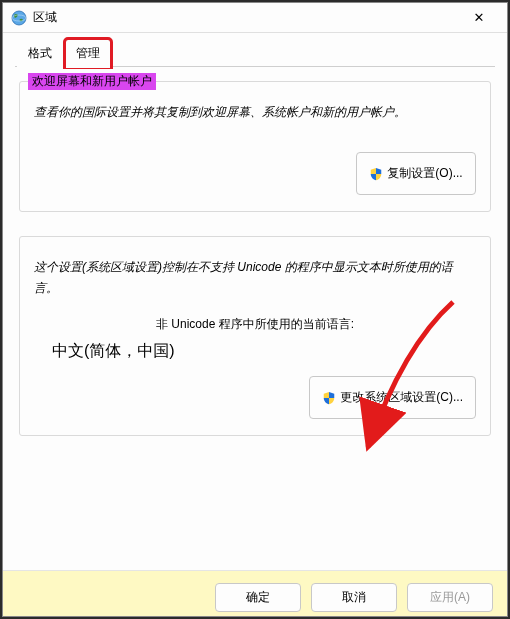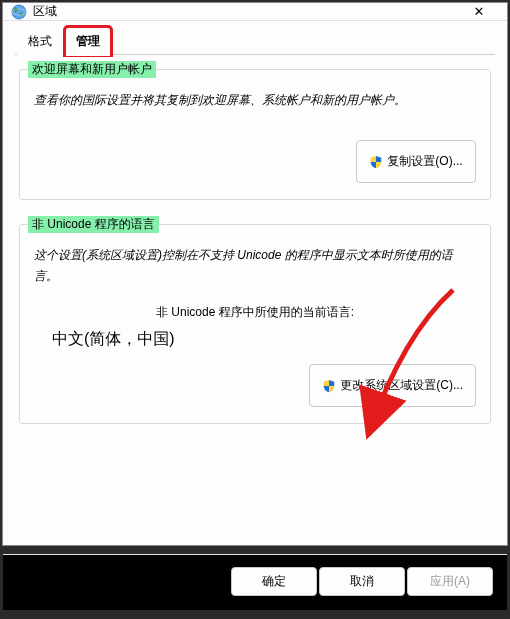--- a/index.html
+++ b/index.html
@@ -7,21 +7,21 @@
       font-family: "Microsoft YaHei", "Segoe UI", sans-serif;
       font-size: 12px;
       background: #2b2b2b;
       width: 510px;
       height: 619px;
       overflow: hidden;
     }
     .window {
       background: #fdfdfd;
       width: 506px;
-      height: 544px;
+      height: 615px;
       margin: 2px;
       display: flex;
       flex-direction: column;
       border: 1px solid #888;
     }
     .titlebar {
       height: 30px;
       display: flex;
       align-items: center;
       padding: 0 8px;
@@ -63,41 +63,40 @@
     }
     .tab.active::after {
       content: "";
       position: absolute;
       left: 0; right: 0; bottom: -1px; height: 2px;
       background: #fdfdfd;
     }
     .tab.highlight {
       outline: 3px solid #e01b24;
       outline-offset: -1px;
-      font-weight: bold;
     }
     .tabpage {
       border-top: 1px solid #cfcfcf;
       margin-top: -1px;
       padding-top: 14px;
       height: 500px;
       position: relative;
     }
     .groupbox {
       border: 1px solid #dadada;
       border-radius: 3px;
       margin: 0 4px 24px 4px;
       padding: 14px 14px 16px 14px;
       position: relative;
     }
     .groupbox .legend {
       position: absolute;
       top: -9px;
       left: 8px;
-      background: #86efac;
+      background: #d946ef;
       padding: 0 4px;
       font-size: 12px;
       color: #000;
     }
     .groupbox p.desc {
       font-size: 12px;
       color: #000;
       line-height: 1.7;
       margin: 6px 0 10px 0;
       font-style: italic;
@@ -134,25 +133,25 @@
       justify-content: center;
       color: #000;
     }
     .win-btn.small { min-width: 86px; padding: 5px 12px; }
     .win-btn:disabled { color: #9a9a9a; cursor: default; }
     .shield {
       width: 14px; height: 14px; flex: 0 0 14px;
     }
     .footer {
       border-top: 1px solid #e5e5e5;
-      padding: 12px 14px 14px 14px;
+      padding: 12px 14px 4px 14px;
       display: flex;
       justify-content: flex-end;
-      gap: 2px;
-      background: #000000;
+      gap: 10px;
+      background: #fef9c3;
     }
     .arrow {
       position: absolute;
       left: 338px;
       top: 230px;
       pointer-events: none;
       z-index: 5;
     }
   </style>
 </head>
@@ -190,21 +189,20 @@
               <path d="M8 1 L2 3 V8 H8 Z" fill="#ffd23f"></path>
               <path d="M8 15 C11 14.5 14 12 14 8 H8 Z" fill="#ffd23f"></path>
               <path d="M8 15 C5 14.5 2 12 2 8 H8 Z" fill="#1e6fd9"></path>
             </svg>
             <span>复制设置(O)...</span>
           </button>
         </div>
       </div>
 
       <div class="groupbox group2">
-        <span class="legend">非 Unicode 程序的语言</span>
         <p class="desc">这个设置(系统区域设置)控制在不支持 Unicode 的程序中显示文本时所使用的语言。</p>
         <div class="sublabel">非 Unicode 程序中所使用的当前语言:</div>
         <div class="value">中文(简体，中国)</div>
         <div class="btn-row">
           <button class="win-btn">
             <svg class="shield" viewBox="0 0 16 16">
               <path d="M8 1 L14 3 V8 C14 12 11 14.5 8 15 C5 14.5 2 12 2 8 V3 Z" fill="#fff"></path>
               <path d="M8 1 L14 3 V8 H8 Z" fill="#1e6fd9"></path>
               <path d="M8 1 L2 3 V8 H8 Z" fill="#ffd23f"></path>
               <path d="M8 15 C11 14.5 14 12 14 8 H8 Z" fill="#ffd23f"></path>

